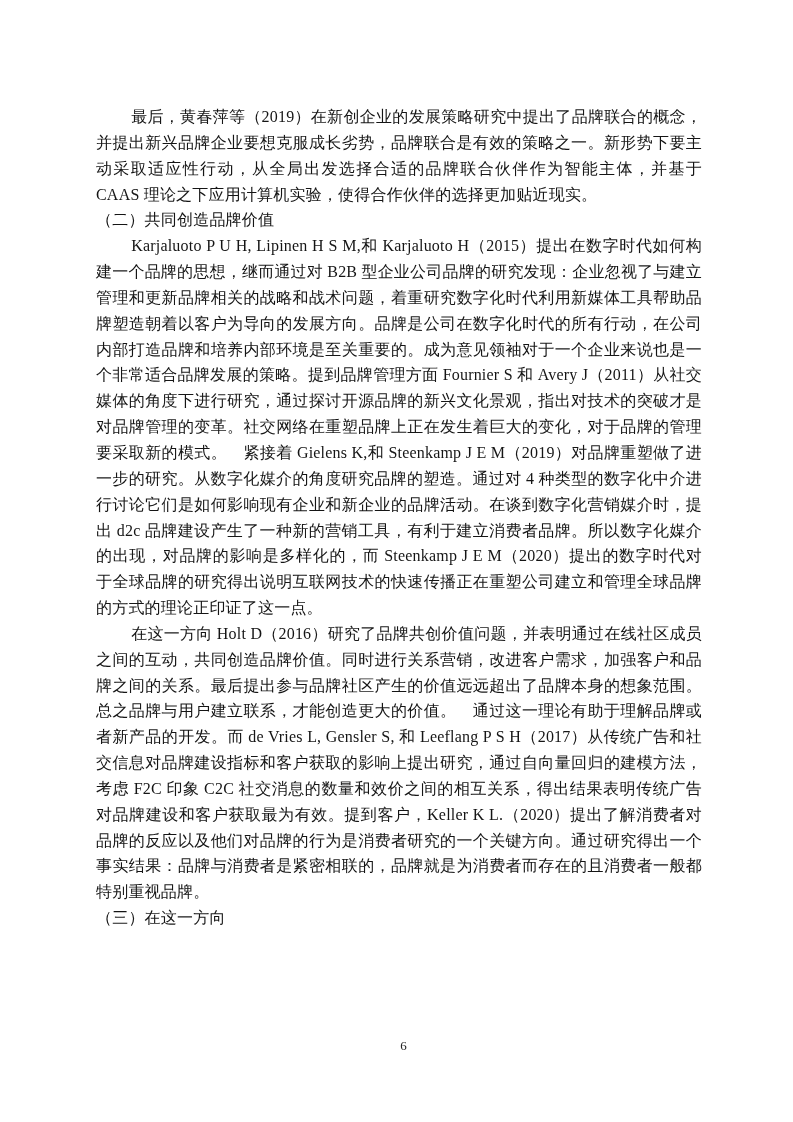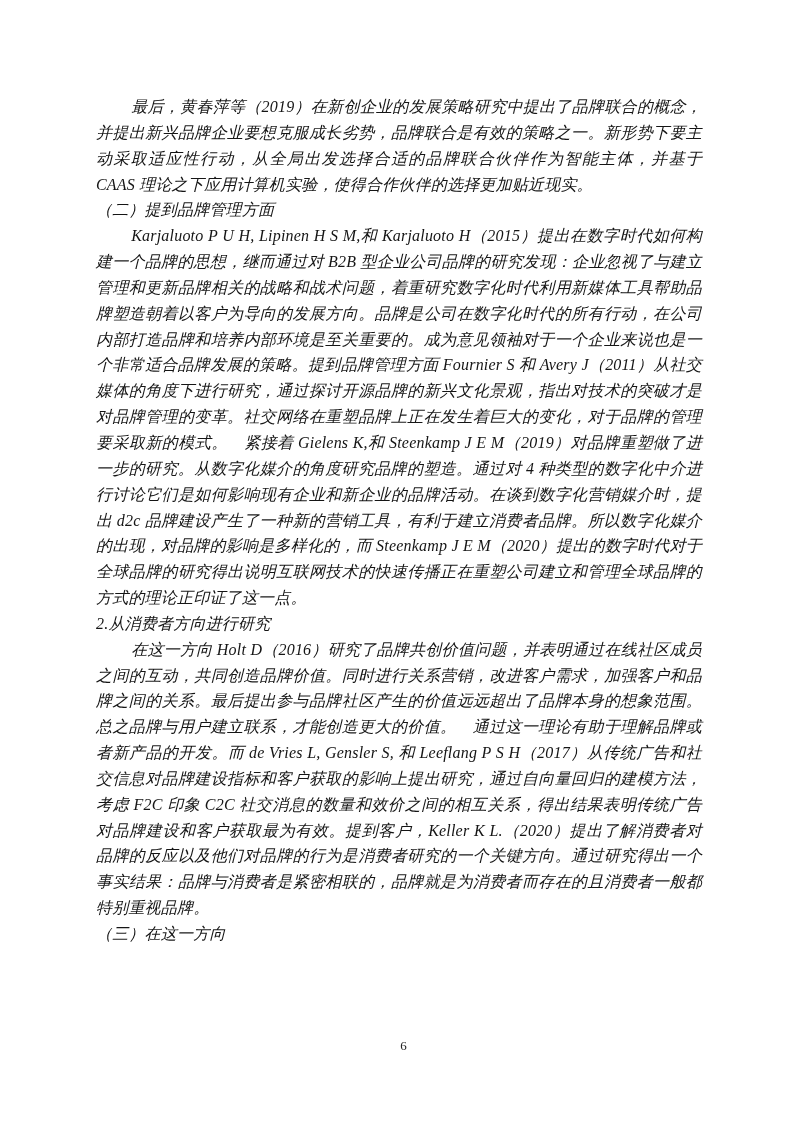--- a/index.html
+++ b/index.html
@@ -12,23 +12,22 @@
     width: 793px;
     height: 1122px;
     background: #ffffff;
     overflow: hidden;
     font-family: "Liberation Serif", "DejaVu Serif", serif;
     color: #151515;
   }
   .content {
     position: absolute;
     left: 96px;
-    top: 94px;
+    top: 104px;
     width: 606px;
-    font-style: italic;
   }
   .block {
     margin: 0;
     font-size: 16px;
     line-height: 25.85px;
     text-align: justify;
     text-justify: inter-ideograph;
     letter-spacing: 0.2px;
     word-break: break-word;
   }
@@ -50,22 +49,21 @@
     color: #222;
     padding-left: 14px; 
   }
 </style>
 </head>
 <body>
 
 <div class="page">
   <div class="content">
     <p class="block para">最后，黄春萍等（2019）在新创企业的发展策略研究中提出了品牌联合的概念，并提出新兴品牌企业要想克服成长劣势，品牌联合是有效的策略之一。新形势下要主动采取适应性行动，从全局出发选择合适的品牌联合伙伴作为智能主体，并基于 CAAS 理论之下应用计算机实验，使得合作伙伴的选择更加贴近现实。</p>
-    <p class="block heading">（二）提到品牌管理方面</p>
+    <p class="block heading">（二）共同创造品牌价值</p>
     <p class="block para">Karjaluoto P U H, Lipinen H S M,和 Karjaluoto H（2015）提出在数字时代如何构建一个品牌的思想，继而通过对 B2B 型企业公司品牌的研究发现：企业忽视了与建立管理和更新品牌相关的战略和战术问题，着重研究数字化时代利用新媒体工具帮助品牌塑造朝着以客户为导向的发展方向。品牌是公司在数字化时代的所有行动，在公司内部打造品牌和培养内部环境是至关重要的。成为意见领袖对于一个企业来说也是一个非常适合品牌发展的策略。提到品牌管理方面 Fournier S 和 Avery J（2011）从社交媒体的角度下进行研究，通过探讨开源品牌的新兴文化景观，指出对技术的突破才是对品牌管理的变革。社交网络在重塑品牌上正在发生着巨大的变化，对于品牌的管理要采取新的模式。　紧接着 Gielens K,和 Steenkamp J E M（2019）对品牌重塑做了进一步的研究。从数字化媒介的角度研究品牌的塑造。通过对 4 种类型的数字化中介进行讨论它们是如何影响现有企业和新企业的品牌活动。在谈到数字化营销媒介时，提出 d2c 品牌建设产生了一种新的营销工具，有利于建立消费者品牌。所以数字化媒介的出现，对品牌的影响是多样化的，而 Steenkamp J E M（2020）提出的数字时代对于全球品牌的研究得出说明互联网技术的快速传播正在重塑公司建立和管理全球品牌的方式的理论正印证了这一点。</p>
-    <p class="block heading">2.从消费者方向进行研究</p>
     <p class="block para">在这一方向 Holt D（2016）研究了品牌共创价值问题，并表明通过在线社区成员之间的互动，共同创造品牌价值。同时进行关系营销，改进客户需求，加强客户和品牌之间的关系。最后提出参与品牌社区产生的价值远远超出了品牌本身的想象范围。总之品牌与用户建立联系，才能创造更大的价值。　通过这一理论有助于理解品牌或者新产品的开发。而 de Vries L, Gensler S, 和 Leeflang P S H（2017）从传统广告和社交信息对品牌建设指标和客户获取的影响上提出研究，通过自向量回归的建模方法，考虑 F2C 印象 C2C 社交消息的数量和效价之间的相互关系，得出结果表明传统广告对品牌建设和客户获取最为有效。提到客户，Keller K L.（2020）提出了解消费者对品牌的反应以及他们对品牌的行为是消费者研究的一个关键方向。通过研究得出一个事实结果：品牌与消费者是紧密相联的，品牌就是为消费者而存在的且消费者一般都特别重视品牌。</p>
     <p class="block heading">（三）在这一方向</p>
   </div>
   <div class="footer">
     <span class="page-number">6</span>
   </div>
 </div>
 
 </body></html>

